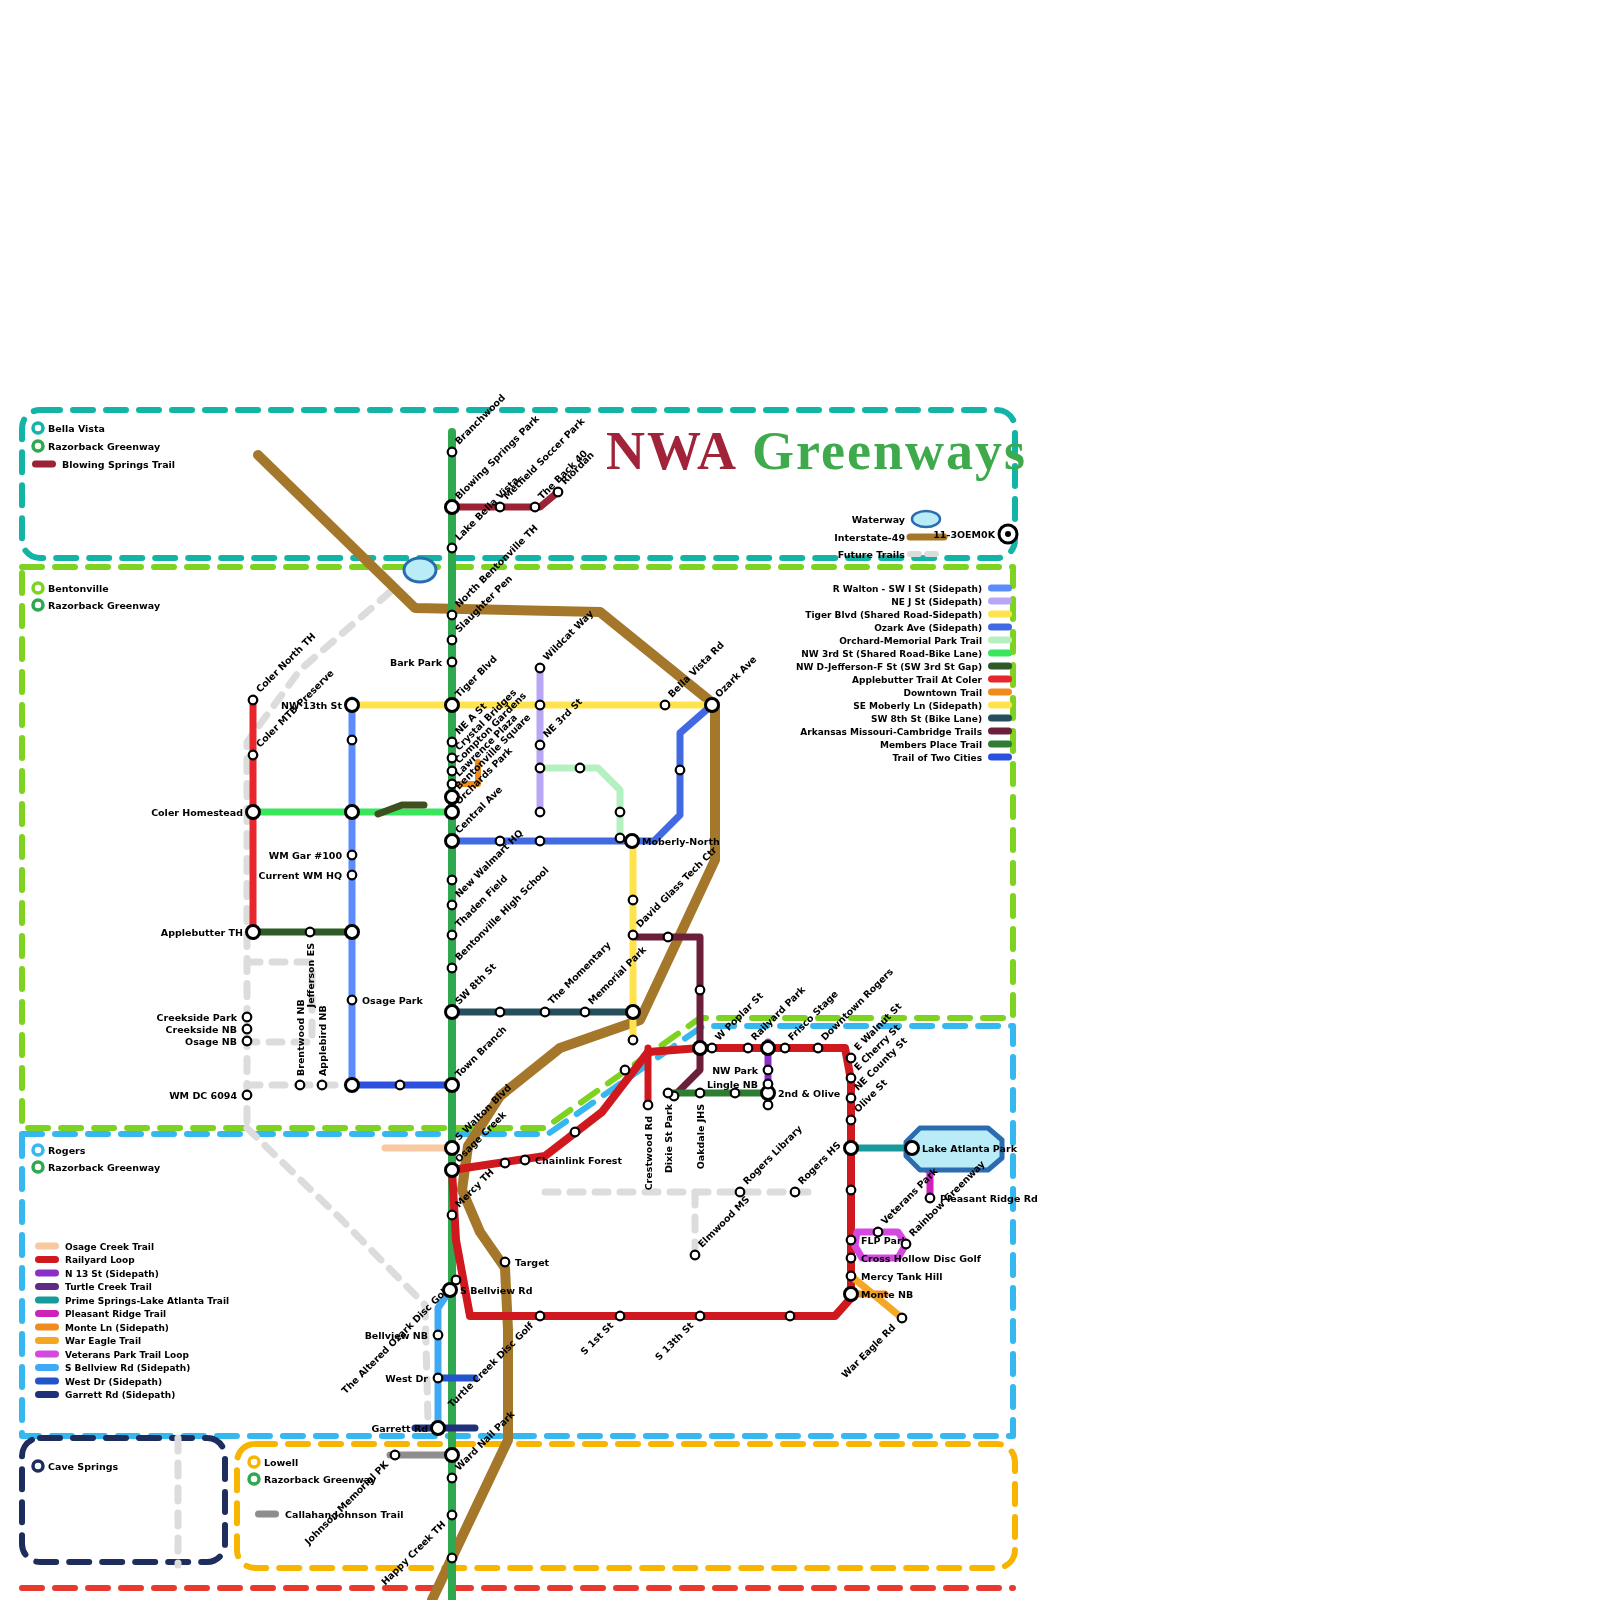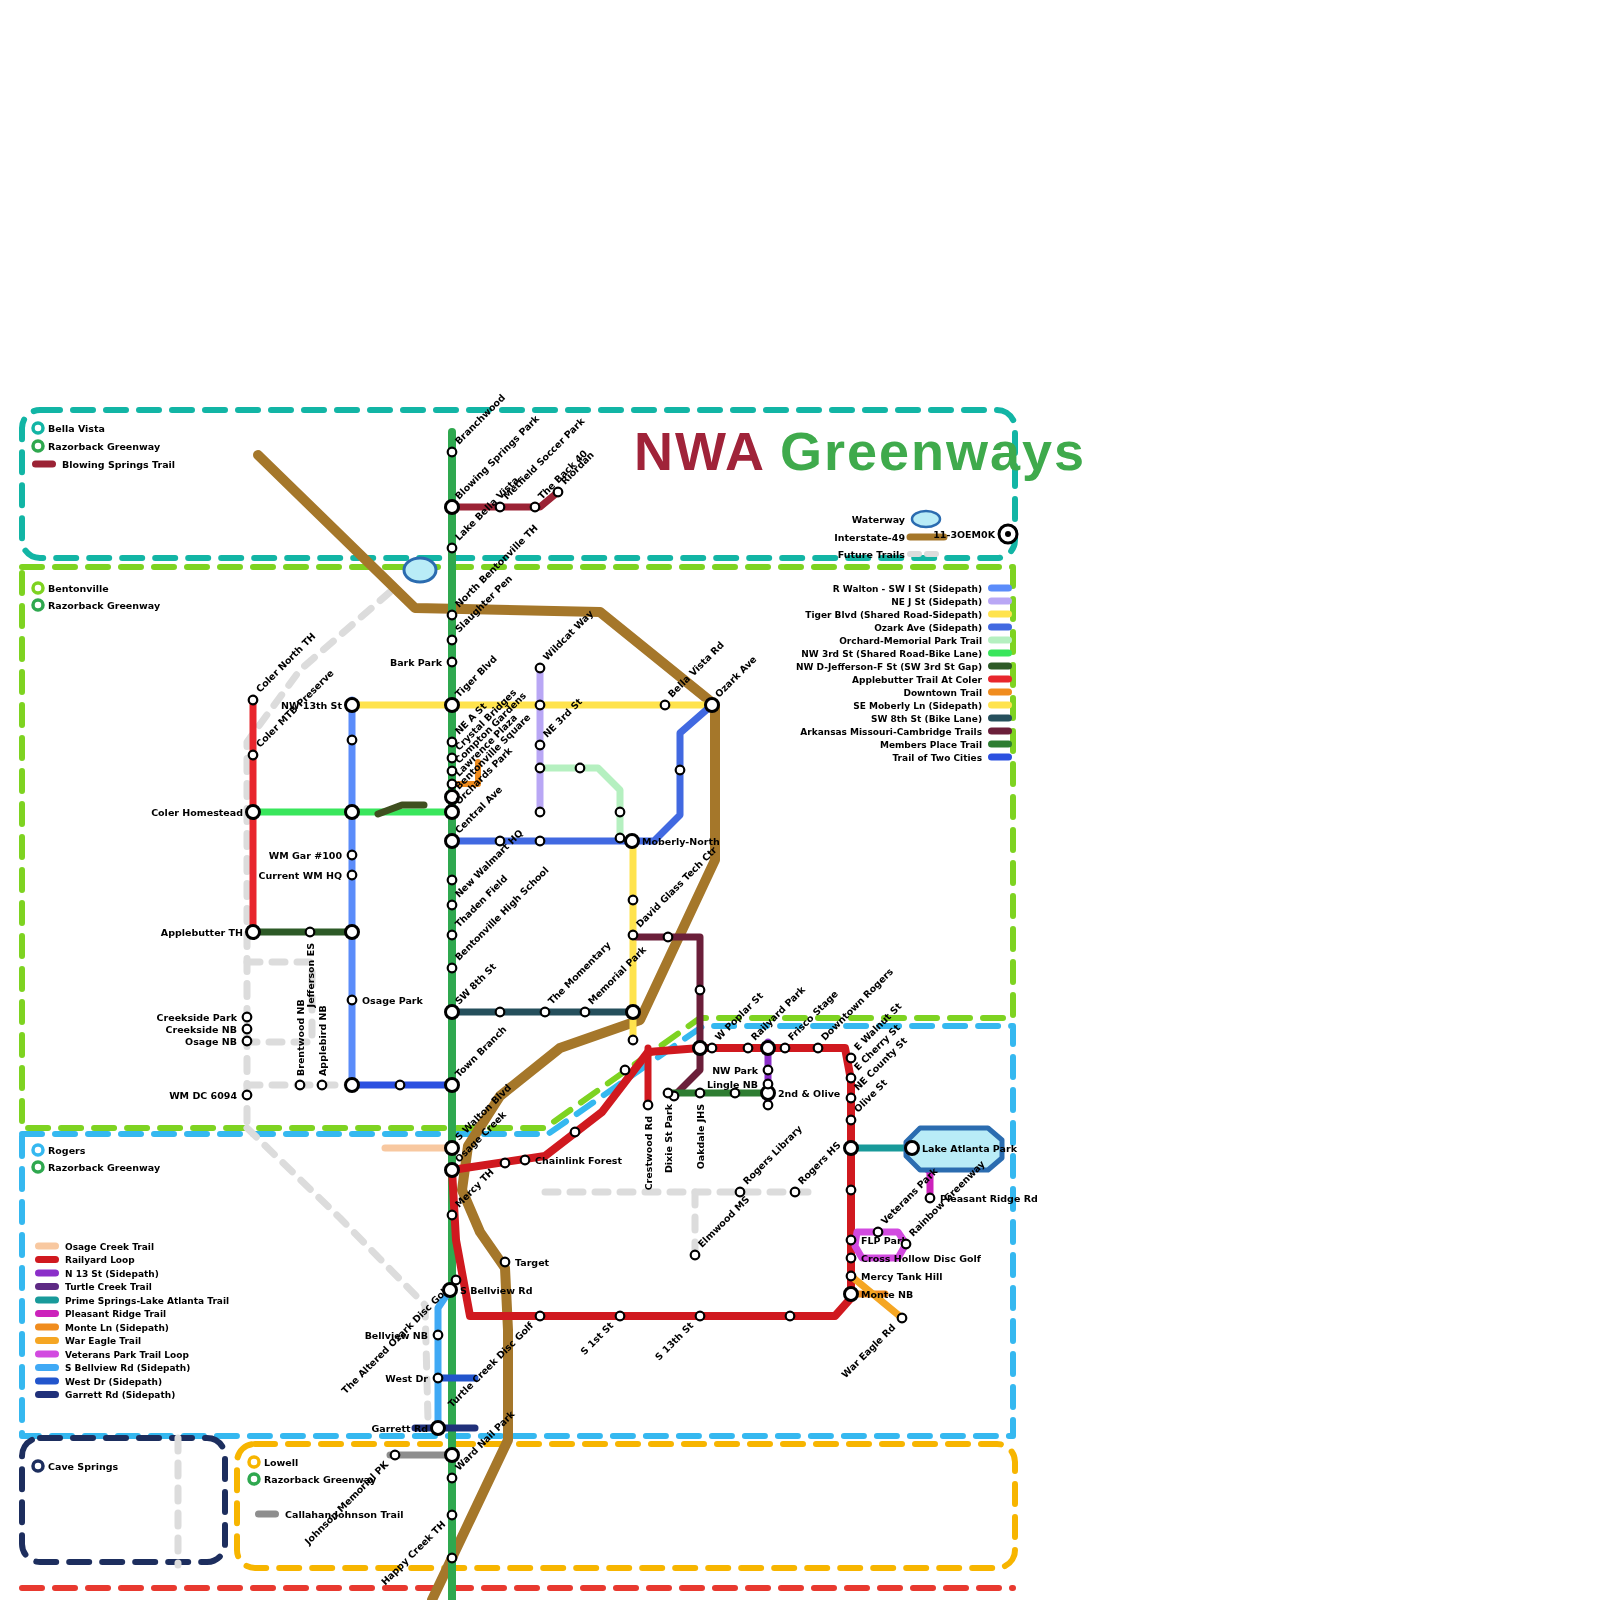--- a/index.html
+++ b/index.html
@@ -1,22 +1,22 @@
 <!DOCTYPE html>
 <html><head>
 <meta charset="utf-8">
 <style>
   html,body{margin:0;padding:0;background:#ffffff;}
   #stage{position:relative;width:1600px;height:1600px;background:#fff;overflow:hidden;
          font-family:"DejaVu Sans",sans-serif;}
   #map-svg{position:absolute;left:0;top:0;}
   svg text{font-family:"DejaVu Sans",sans-serif;fill:#000;}
-  .map-title{position:absolute;left:634px;top:420px;width:420px;
+  .map-title{position:absolute;left:606px;top:420px;width:420px;
              font-size:54px;font-weight:800;letter-spacing:2px;white-space:nowrap;
-             font-family:Liberation Sans, sans-serif;}
+             font-family:Liberation Serif, serif;}
   .map-title .t1{color:#a02339;margin-right:14px;}
   .map-title .t2{color:#3faa4c;}
 </style>
 </head>
 <body>
 
 <div id="stage">
   <svg id="map-svg" width="1600" height="1600" viewBox="0 0 1600 1600">
       <rect fill="none" stroke="#12b5a5" stroke-width="6" stroke-dasharray="20 13" stroke-linecap="round" stroke-linejoin="round" x="22" y="410" width="993" height="148" rx="18"></rect>
       <polygon fill="none" stroke="#7ed321" stroke-width="6" stroke-dasharray="20 13" stroke-linecap="round" stroke-linejoin="round" points="22,567 1013,567 1013,1018 700,1018 545,1128 22,1128"></polygon>

